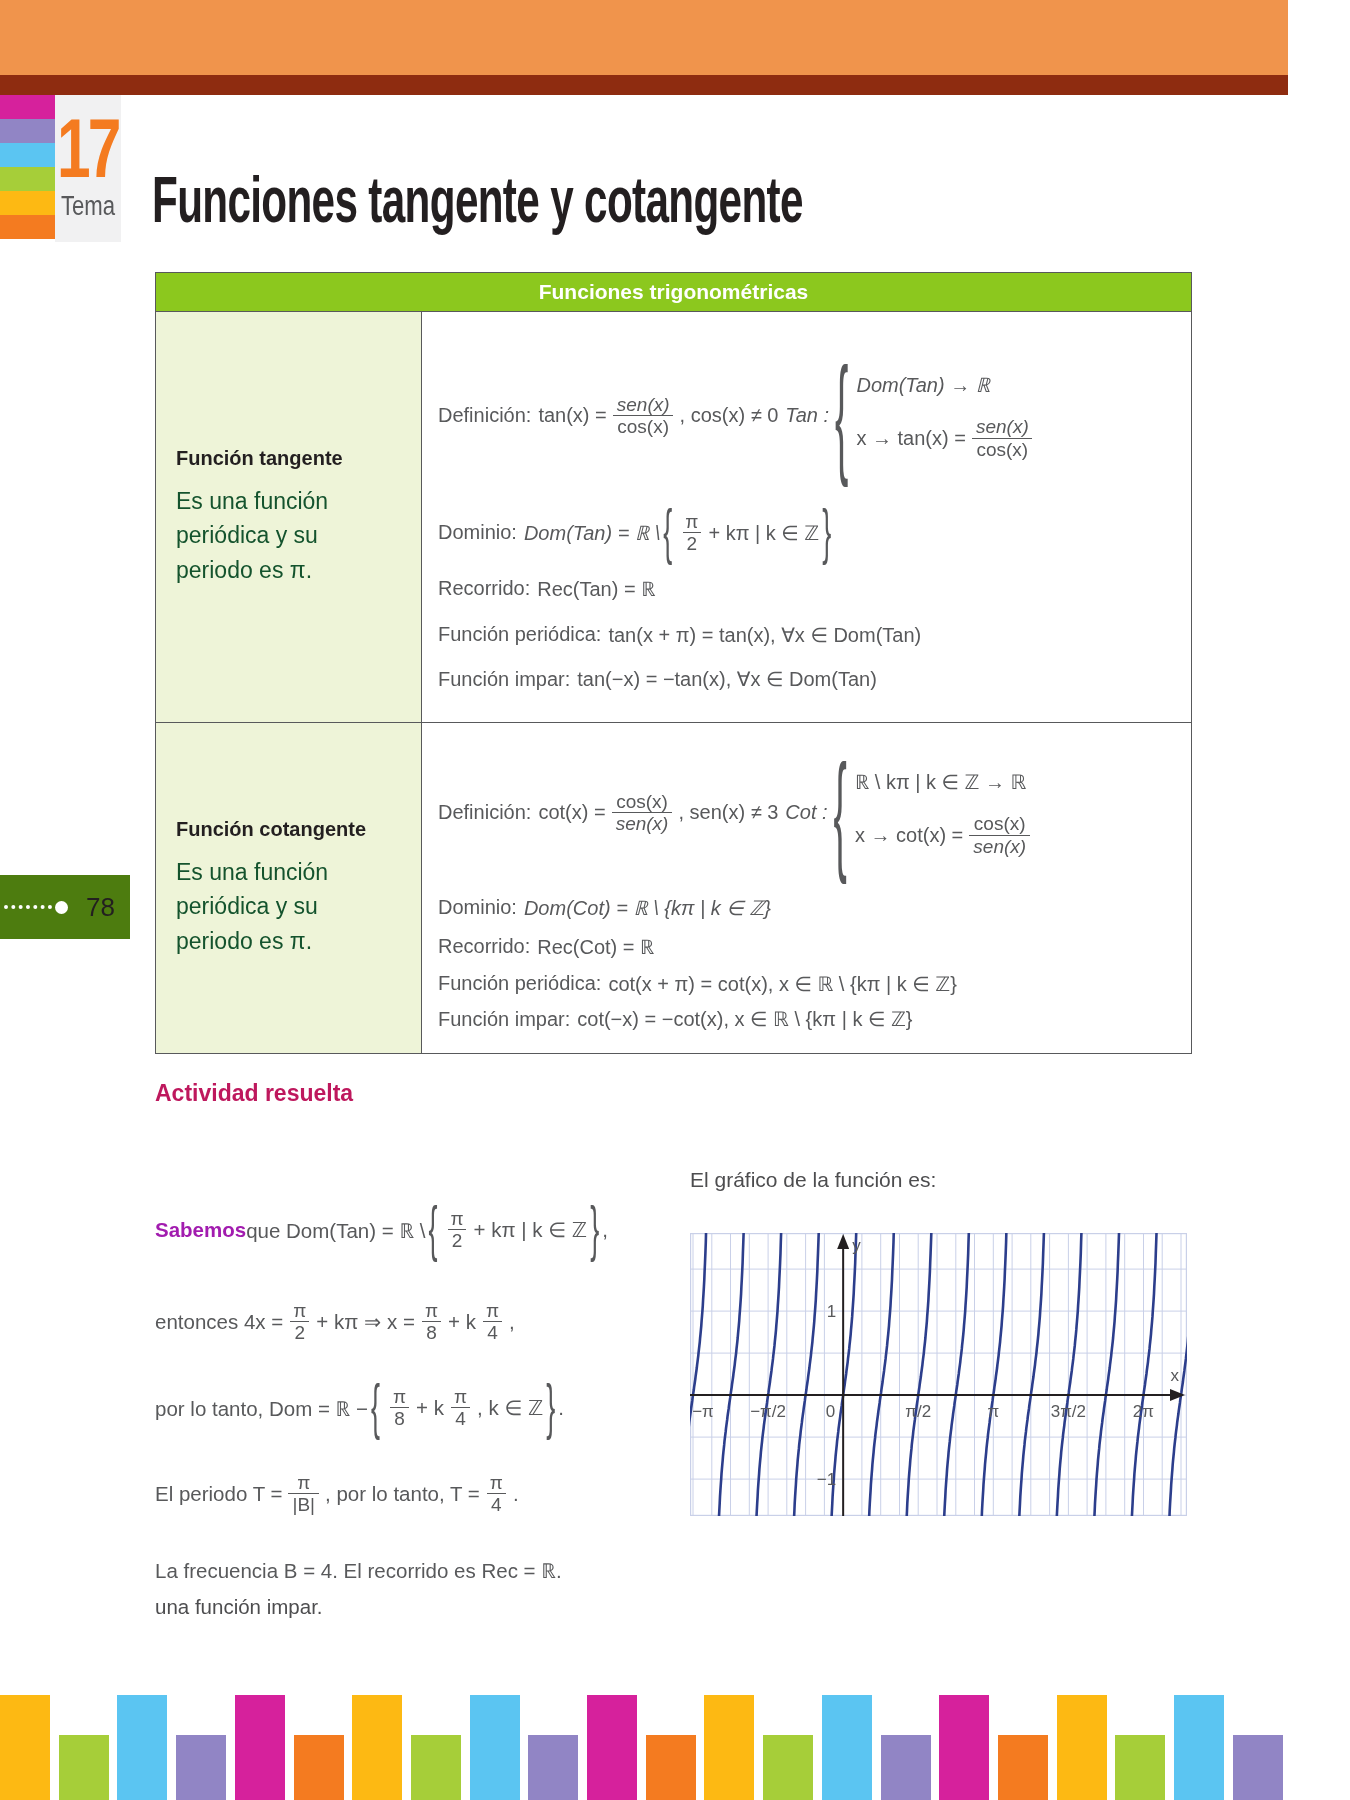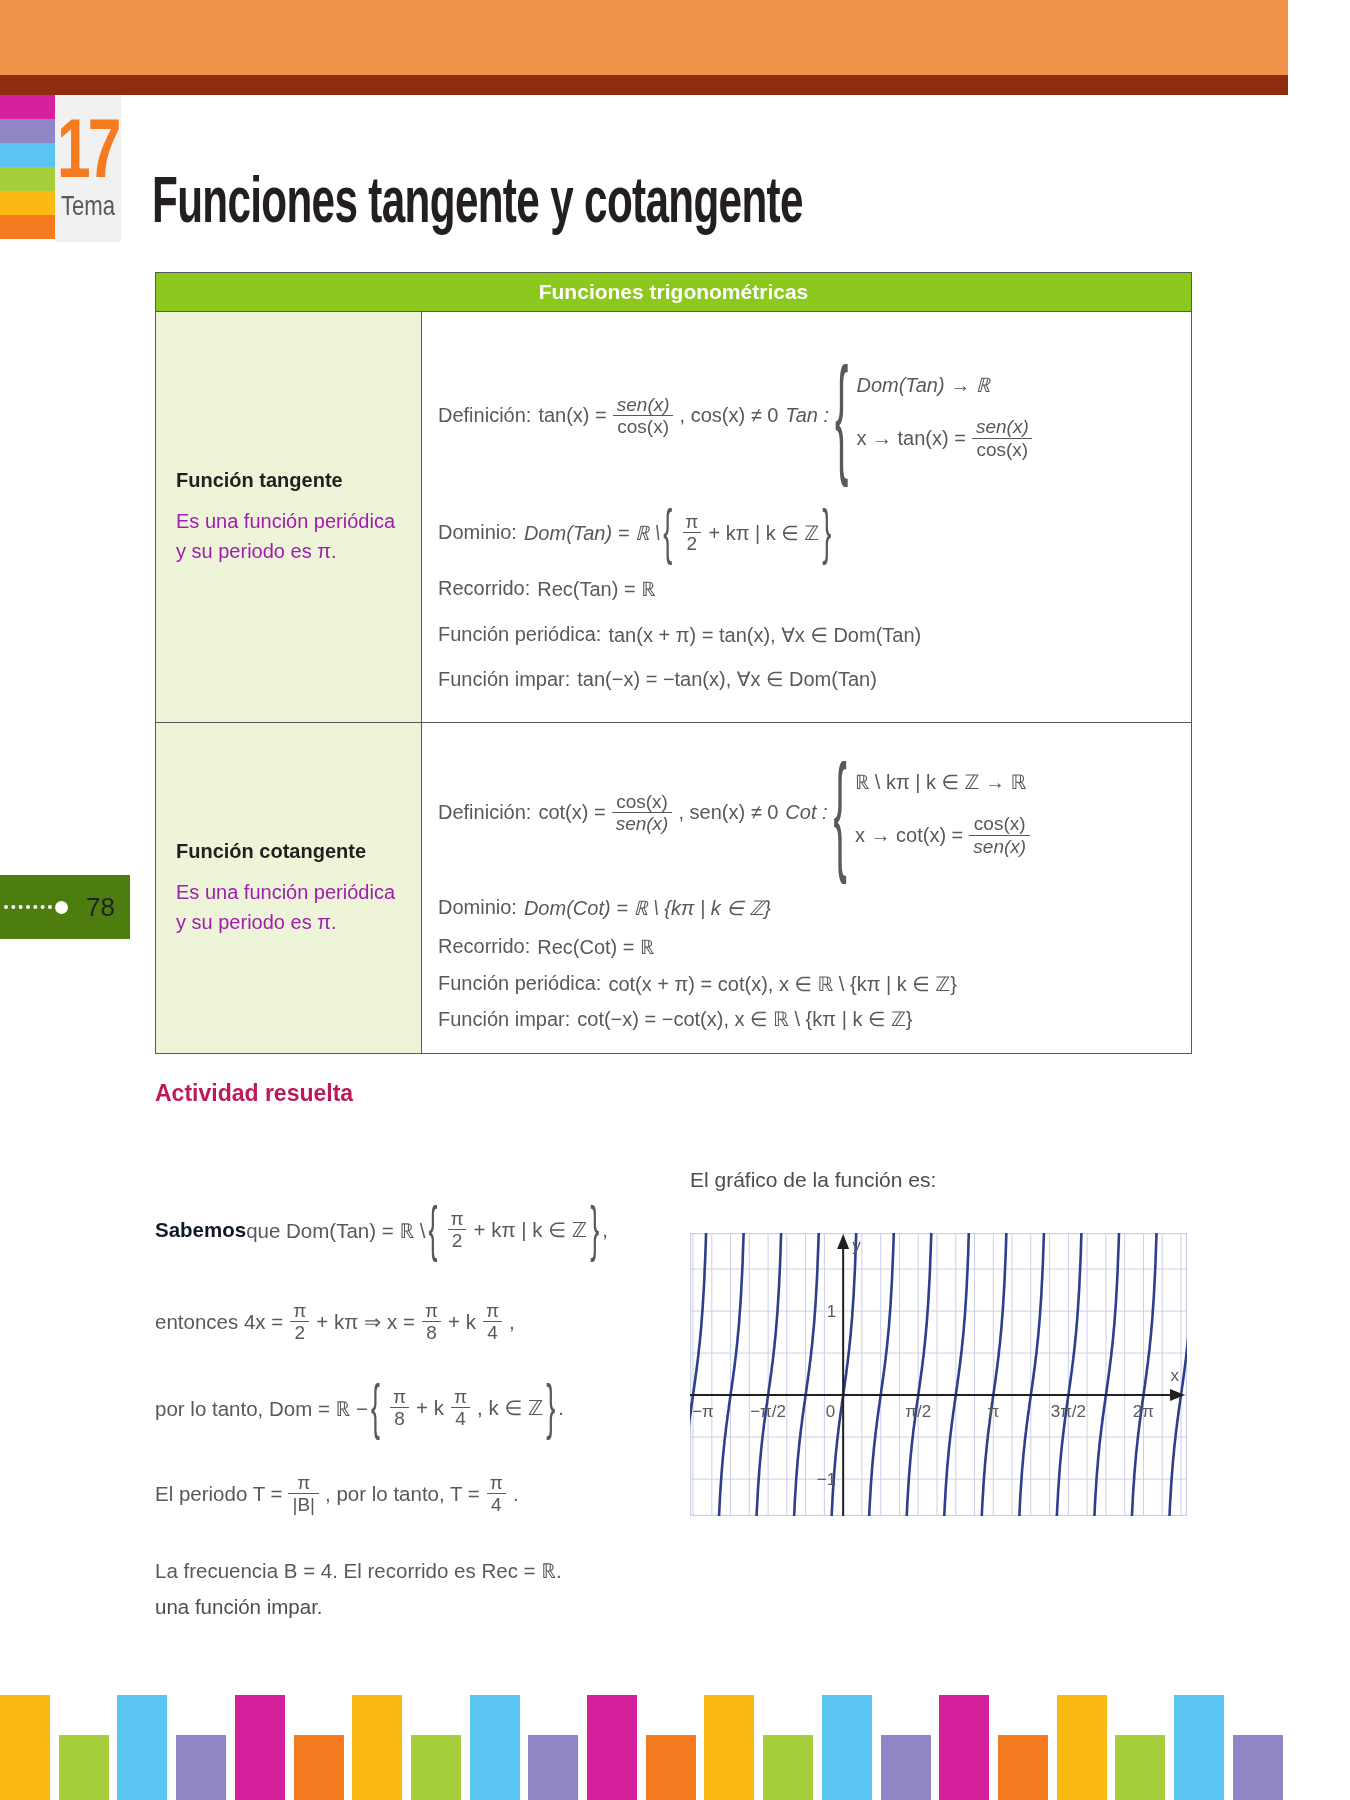--- a/index.html
+++ b/index.html
@@ -24,21 +24,21 @@
               color:#231f20;}
   
   .trig-table{position:absolute;left:155px;top:272px;width:1037px;box-sizing:border-box;
               border:1.5px solid #58595b;background:#fff;}
   .t-head{height:38px;background:#8cc81e;color:#ffffff;font-size:21px;font-weight:700;
           display:flex;align-items:center;justify-content:center;}
   .t-row{display:grid;grid-template-columns:266px 1fr;border-top:1px solid #58595b;}
   .t-left{background:#eef4d8;border-right:1px solid #58595b;box-sizing:border-box;
           padding:10px 20px;display:flex;flex-direction:column;justify-content:center;}
   .t-left .cell-title{font-size:20px;font-weight:700;margin-bottom:14px;color:#231f20;}
-  .t-left .cell-desc{font-size:20px;color:#a21caf;line-height:1.5;}
+  .t-left .cell-desc{font-size:23px;color:#14532d;line-height:1.5;}
   .t-right{box-sizing:border-box;padding:8px 10px 10px 16px;display:flex;flex-direction:column;
            justify-content:space-evenly;}
   .row-tan .t-right{min-height:410px;}
   .row-cot .t-right{min-height:330px;}
   
   .math{display:flex;align-items:center;font-size:20px;color:#58595b;white-space:nowrap;flex-wrap:nowrap;}
   .math .gap{margin-left:7px;}
   .mit{font-style:italic;}
   .frac{display:inline-flex;flex-direction:column;align-items:center;margin:0 6px;line-height:1.12;
         font-size:19px;text-align:center;}
@@ -63,21 +63,21 @@
              line-height:1.55;color:#4d4d4f;}
   .act-intro b{color:#231f20;}
   .act-block{position:absolute;left:155px;}
   .act-block .math{font-size:20.5px;}
   .blk-sabemos{top:1208px;}
   .blk-entonces{top:1300px;}
   .blk-plt{top:1386px;}
   .blk-periodo{top:1472px;}
   .blk-freq{top:1556px;}
   .blk-fin{top:1592px;width:530px;font-size:20.5px;color:#4d4d4f;line-height:1.5;}
-  .bold-dark{font-weight:700;color:#0f172a;}
+  .bold-dark{font-weight:700;color:#a21caf;}
   .graph-caption{position:absolute;left:690px;top:1168px;font-size:21px;color:#4d4d4f;}
   .graph-wrap{position:absolute;left:690px;top:1233px;width:497px;height:283px;}
   
   .footer-bars{position:absolute;left:0;bottom:0;width:1350px;height:110px;}
   .footer-bars div{position:absolute;bottom:0;}
 </style>
 </head>
 <body>
 
 <div class="page">
@@ -164,21 +164,21 @@
         <div class="cell-desc">Es una función periódica y su periodo es π.</div>
       </div>
       <div class="t-right">
         <div class="math def-line">
           <span>Definición:</span>
           <span class="gap">cot(x) =</span>
           <span class="frac">
             <span class="num">cos(x)</span>
             <span class="den mit">sen(x)</span>
           </span>
-          <span>,  sen(x) ≠ 0</span>
+          <span>,  sen(x) ≠ 3</span>
           <span class="gap mit">Cot :</span>
           <span class="brace3">{</span>
           <span class="cases">
             <span class="case-line">ℝ \ kπ | k ∈ ℤ → ℝ</span>
             <span class="case-line">
               <span>x → cot(x) =</span>
               <span class="frac">
                 <span class="num">cos(x)</span>
                 <span class="den mit">sen(x)</span>
               </span>

